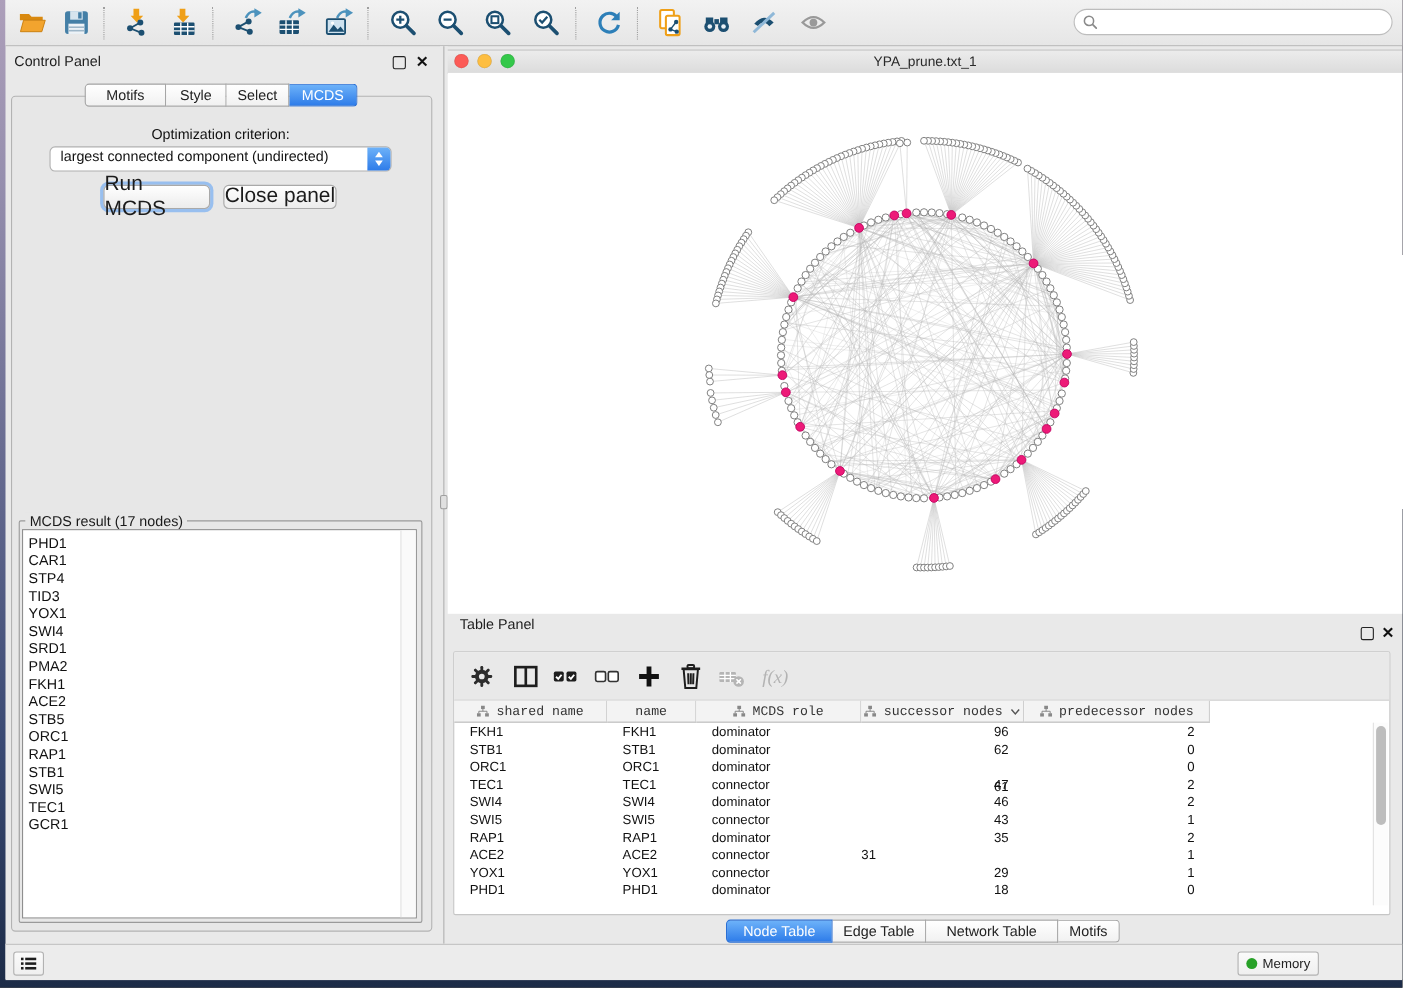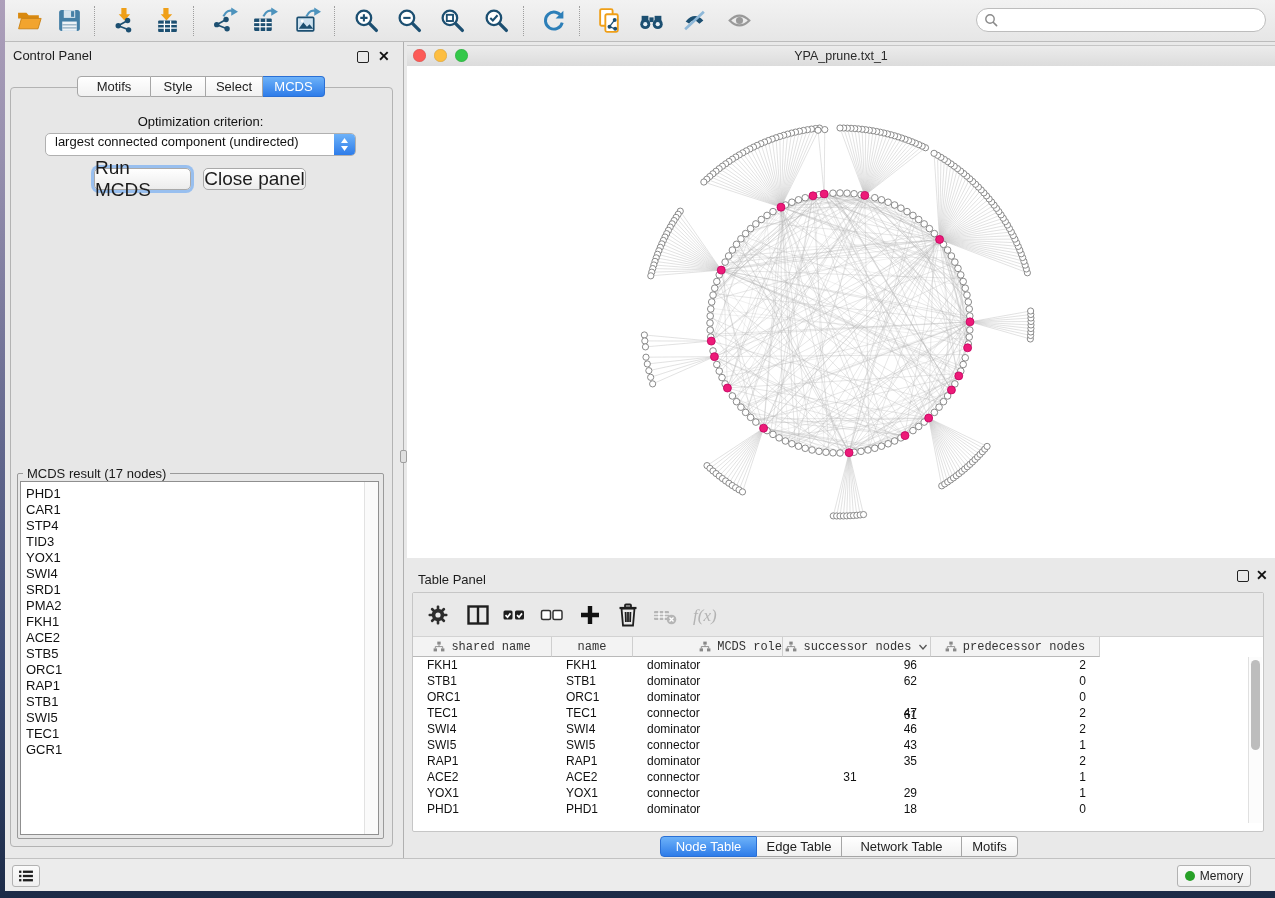--- a/index.html
+++ b/index.html
@@ -1077,21 +1077,21 @@
         <circle cx="498" cy="369.583302491977" r="4" fill="#ed1a78" stroke="#c00060" stroke-width="0.8"></circle>
         <circle cx="442.0683415867363" cy="386.6833265337772" r="4" fill="#ed1a78" stroke="#c00060" stroke-width="0.8"></circle>
         <circle cx="356.5879172019785" cy="362.1722092687432" r="4" fill="#ed1a78" stroke="#c00060" stroke-width="0.8"></circle>
         <circle cx="320.41669750802293" cy="322" r="4" fill="#ed1a78" stroke="#c00060" stroke-width="0.8"></circle>
         <circle cx="307.42964258242114" cy="290.64647586332774" r="4" fill="#ed1a78" stroke="#c00060" stroke-width="0.8"></circle>
         <circle cx="304.2651510635959" cy="275.09250312480856" r="4" fill="#ed1a78" stroke="#c00060" stroke-width="0.8"></circle>
         <circle cx="314.23909050646193" cy="204.12423640014595" r="4" fill="#ed1a78" stroke="#c00060" stroke-width="0.8"></circle>
       </svg>
   </div>
 
-  <div class="abs paneltitle" style="left:418px;top:572px;">Table Panel</div>
+  <div class="abs paneltitle" style="left:418px;top:560px;">Table Panel</div>
   <div class="abs floaticon" style="left:1237px;top:570px;"></div>
   <div class="abs closex" style="left:1256px;top:569px;">✕</div>
 
   <div class="abs tablebox" style="left:412px;top:592px;width:850px;height:238px;">
     <div class="ttoolbar" style="height:43px;position:relative;">
       <div id="table-toolbar">
           <div class="abs ticon" style="left: 10px; top: 7px;">
             <svg viewBox="0 0 26 26">
               <g fill="#2d2d2d">
                 <rect x="11.7" y="3.5" width="2.6" height="19" rx="1"></rect>
@@ -1170,21 +1170,21 @@
                 <rect x="8" y="7.4" width="3.4" height="3"></rect>
               </g>
               <path d="M6 3.6v2M2.3 7.4V5.6M9.7 7.4V5.6M2.3 5.6h7.4" stroke="#888" stroke-width="0.9" fill="none"></path>
             </svg>
           </span>
           <span>shared name</span>
         </div>
         <div class="th" style="width: 81px;">
           <span>name</span>
         </div>
-        <div class="th" style="width: 150px; justify-content: flex-end;">
+        <div class="th" style="width: 150px;">
           <span style="display:flex">
             <svg width="12" height="12" viewBox="0 0 12 12">
               <g fill="#888">
                 <rect x="4.3" y="0.6" width="3.4" height="3"></rect>
                 <rect x="0.6" y="7.4" width="3.4" height="3"></rect>
                 <rect x="8" y="7.4" width="3.4" height="3"></rect>
               </g>
               <path d="M6 3.6v2M2.3 7.4V5.6M9.7 7.4V5.6M2.3 5.6h7.4" stroke="#888" stroke-width="0.9" fill="none"></path>
             </svg>
           </span>
@@ -1269,21 +1269,21 @@
           <div class="td" style="width: 139px; text-align: left; padding: 0px 0px 0px 14px; box-sizing: border-box;">RAP1</div>
           <div class="td" style="width: 81px; text-align: left; padding: 0px 0px 0px 14px; box-sizing: border-box;">RAP1</div>
           <div class="td" style="width: 150px; text-align: left; padding: 0px 0px 0px 14px; box-sizing: border-box;">dominator</div>
           <div class="td" style="width: 148px; text-align: right; padding: 0px 14px 0px 0px; box-sizing: border-box;">35</div>
           <div class="td" style="width: 169px; text-align: right; padding: 0px 14px 0px 0px; box-sizing: border-box;">2</div>
         </div>
         <div class="trow">
           <div class="td" style="width: 139px; text-align: left; padding: 0px 0px 0px 14px; box-sizing: border-box;">ACE2</div>
           <div class="td" style="width: 81px; text-align: left; padding: 0px 0px 0px 14px; box-sizing: border-box;">ACE2</div>
           <div class="td" style="width: 150px; text-align: left; padding: 0px 0px 0px 14px; box-sizing: border-box;">connector</div>
-          <div class="td" style="width: 148px; text-align: center; padding: 0px 14px 0px 0px; box-sizing: border-box;">31</div>
+          <div class="td" style="width: 148px; text-align: left; padding: 0px 14px 0px 0px; box-sizing: border-box;">31</div>
           <div class="td" style="width: 169px; text-align: right; padding: 0px 14px 0px 0px; box-sizing: border-box;">1</div>
         </div>
         <div class="trow">
           <div class="td" style="width: 139px; text-align: left; padding: 0px 0px 0px 14px; box-sizing: border-box;">YOX1</div>
           <div class="td" style="width: 81px; text-align: left; padding: 0px 0px 0px 14px; box-sizing: border-box;">YOX1</div>
           <div class="td" style="width: 150px; text-align: left; padding: 0px 0px 0px 14px; box-sizing: border-box;">connector</div>
           <div class="td" style="width: 148px; text-align: right; padding: 0px 14px 0px 0px; box-sizing: border-box;">29</div>
           <div class="td" style="width: 169px; text-align: right; padding: 0px 14px 0px 0px; box-sizing: border-box;">1</div>
         </div>
         <div class="trow">
@@ -1312,18 +1312,18 @@
           <g fill="#1e1e1e">
             <rect x="4" y="6" width="3" height="3"></rect>
             <rect x="9" y="6" width="13" height="3"></rect>
             <rect x="4" y="11.5" width="3" height="3"></rect>
             <rect x="9" y="11.5" width="13" height="3"></rect>
             <rect x="4" y="17" width="3" height="3"></rect>
             <rect x="9" y="17" width="13" height="3"></rect>
           </g>
         </svg>
     </div>
-    <div class="abs smallbtn" style="left:1172px;top:6px;width:74px;height:22px;">
+    <div class="abs smallbtn" style="left:1120px;top:6px;width:74px;height:22px;">
       <span class="memdot" id="memdot" style="background: rgb(40, 161, 40);"></span>
       <span>Memory</span>
     </div>
   </div>
 </div>
 
 </body></html>

